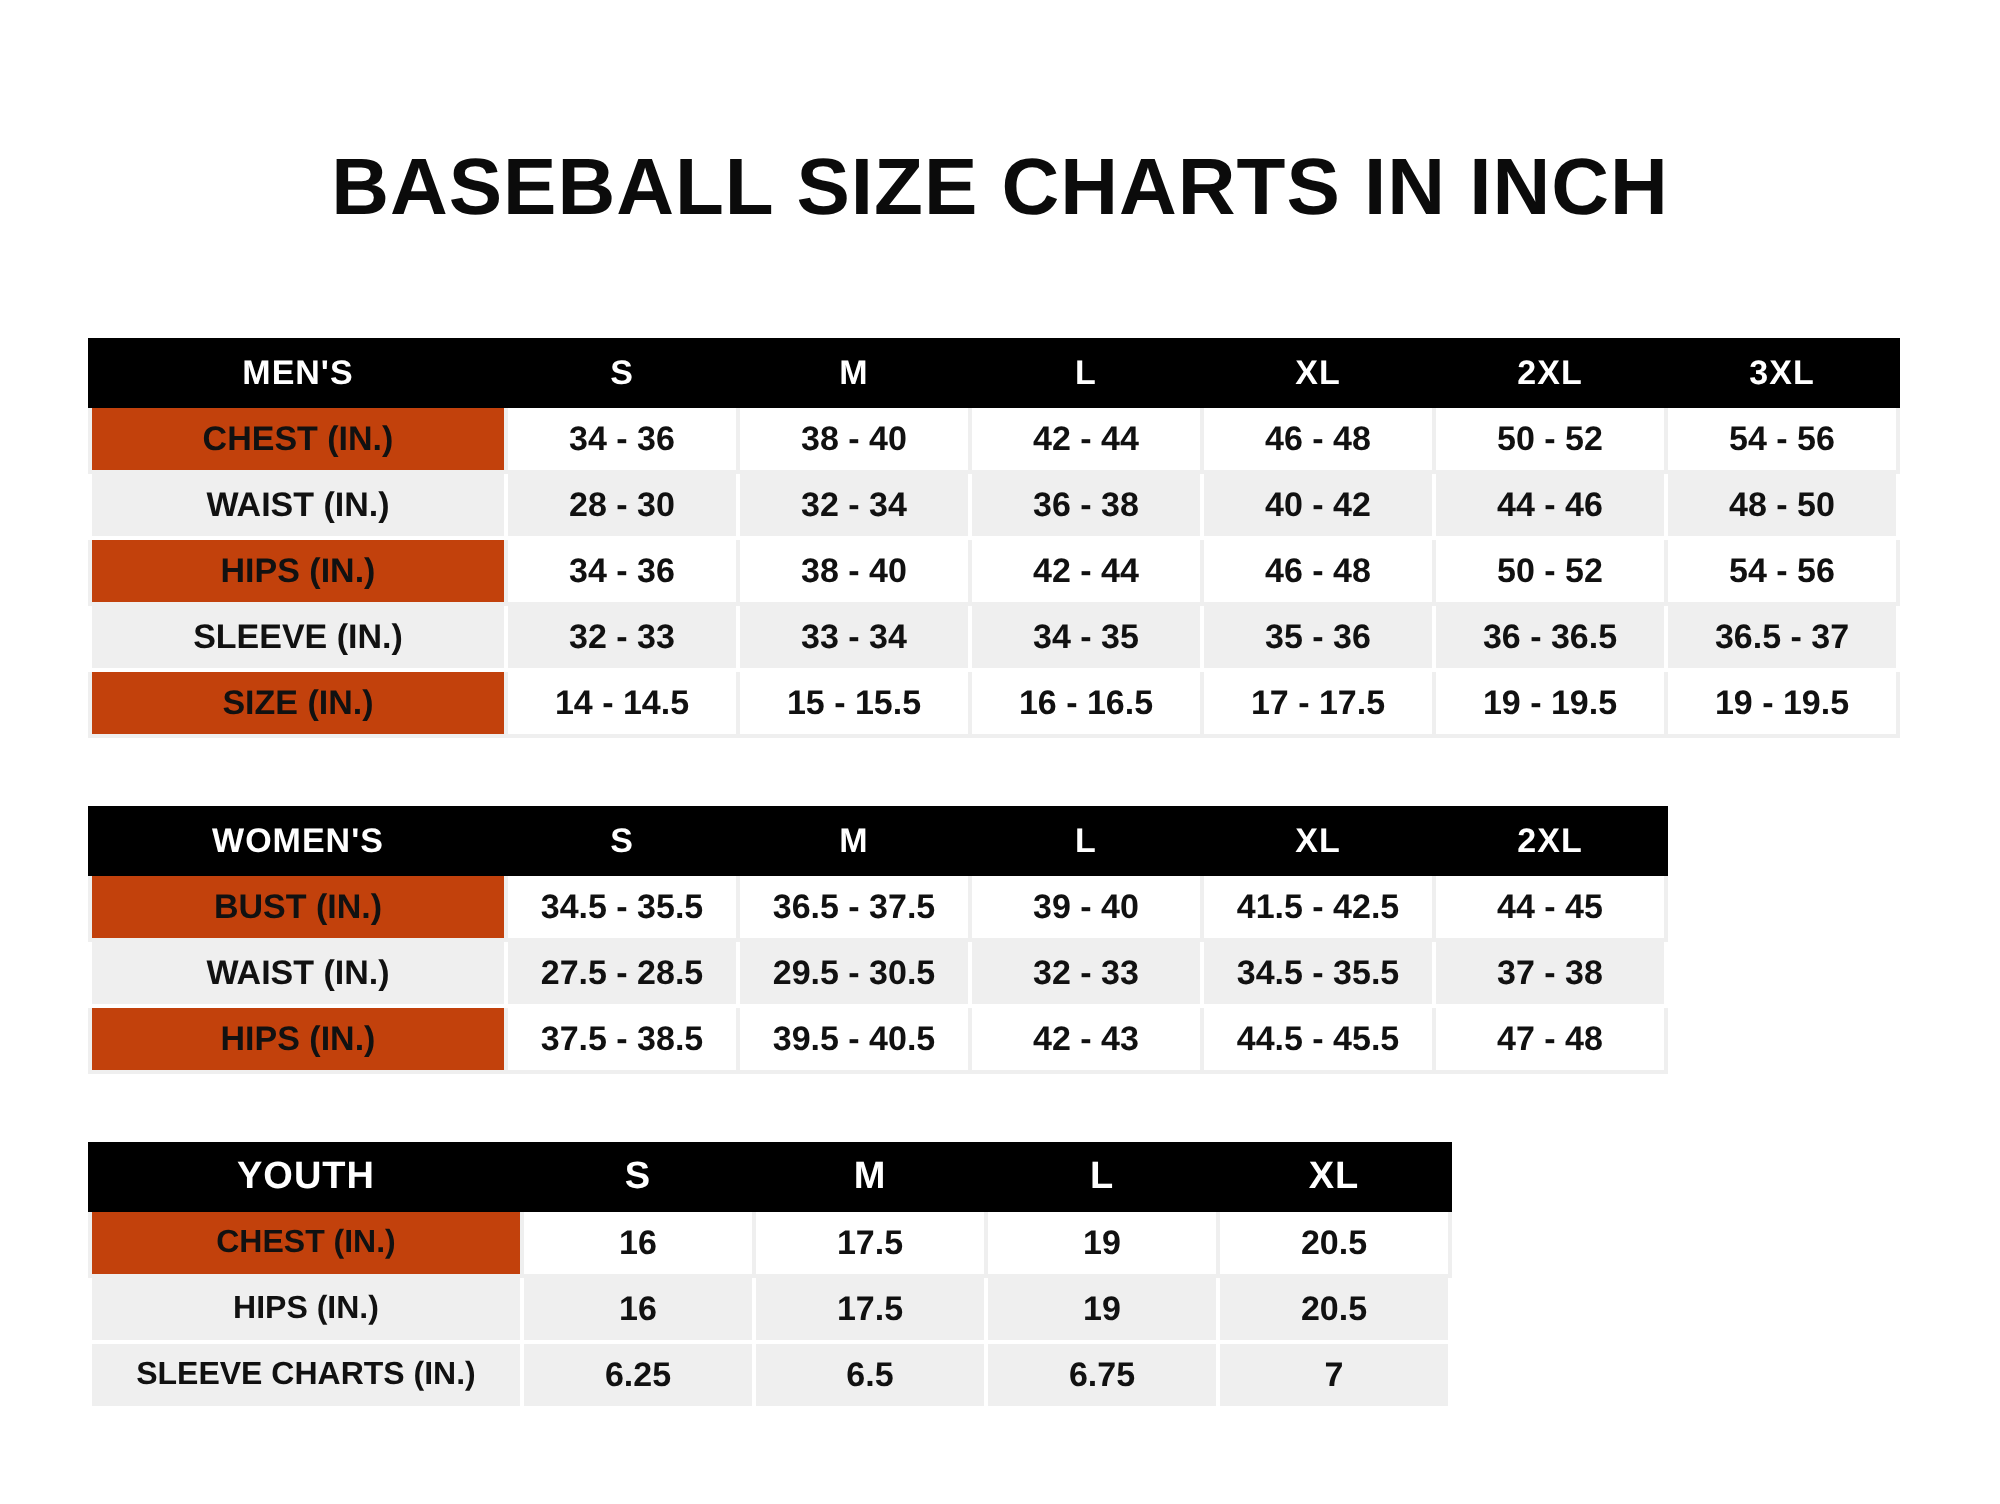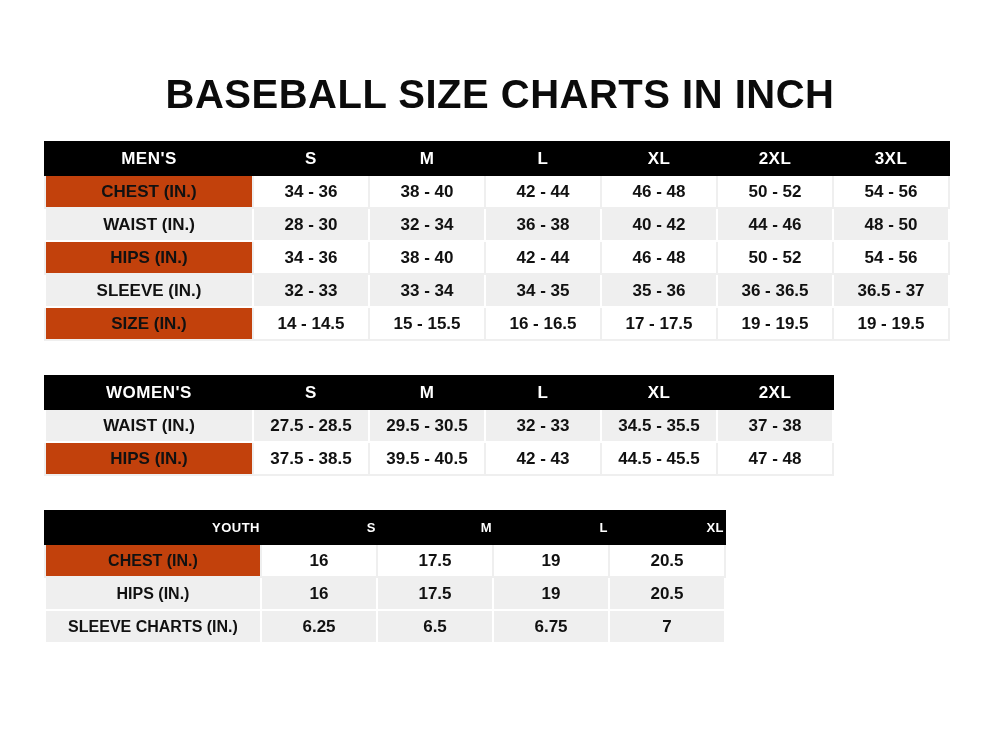--- a/index.html
+++ b/index.html
@@ -26,21 +26,21 @@
     text-align: center;
     font-size: 40px;
     font-weight: bold;
     letter-spacing: 0.5px;
     margin: 0;
     padding-top: 72px;
     color: #0b0b0b;
   }
 
   .tables {
-    margin-top: 24px;
+    margin-top: 52px;
     padding-left: 44px;
     padding-right: 44px;
   }
 
   table {
     border-collapse: collapse;
     table-layout: fixed;
     font-size: 17px;
   }
 
@@ -88,21 +88,21 @@
   table.men col.c  { width: 116px; }
 
   table.women { width: 790px; margin-top: 34px; }
   table.women col.lbl { width: 208px; }
   table.women col.c  { width: 116px; }
 
   table.youth { width: 680px; margin-top: 34px; }
   table.youth col.lbl { width: 216px; }
   table.youth col.c  { width: 116px; }
 
-  table.youth tr.head td { font-size: 13px; text-align: right; }
+  table.youth tr.head td { font-size: 19px; }
   table.youth td.labelcell { font-size: 16px; }
 </style>
 </head>
 <body>
 
 <div class="page">
 
   <h1 class="title">BASEBALL SIZE CHARTS IN INCH</h1>
 
   <div class="tables">
@@ -187,20 +187,28 @@
       <tbody>
         <tr class="head">
           <td>WOMEN'S</td>
           <td>S</td>
           <td>M</td>
           <td>L</td>
           <td>XL</td>
           <td>2XL</td>
         </tr>
         <tr>
+          <td class="labelcell">BUST (IN.)</td>
+          <td class="light">34.5 - 35.5</td>
+          <td class="light">36.5 - 37.5</td>
+          <td class="light">39 - 40</td>
+          <td class="light">41.5 - 42.5</td>
+          <td class="light">44 - 45</td>
+        </tr>
+        <tr>
           <td class="labelcell grey">WAIST (IN.)</td>
           <td class="grey">27.5 - 28.5</td>
           <td class="grey">29.5 - 30.5</td>
           <td class="grey">32 - 33</td>
           <td class="grey">34.5 - 35.5</td>
           <td class="grey">37 - 38</td>
         </tr>
         <tr>
           <td class="labelcell">HIPS (IN.)</td>
           <td class="light">37.5 - 38.5</td>

